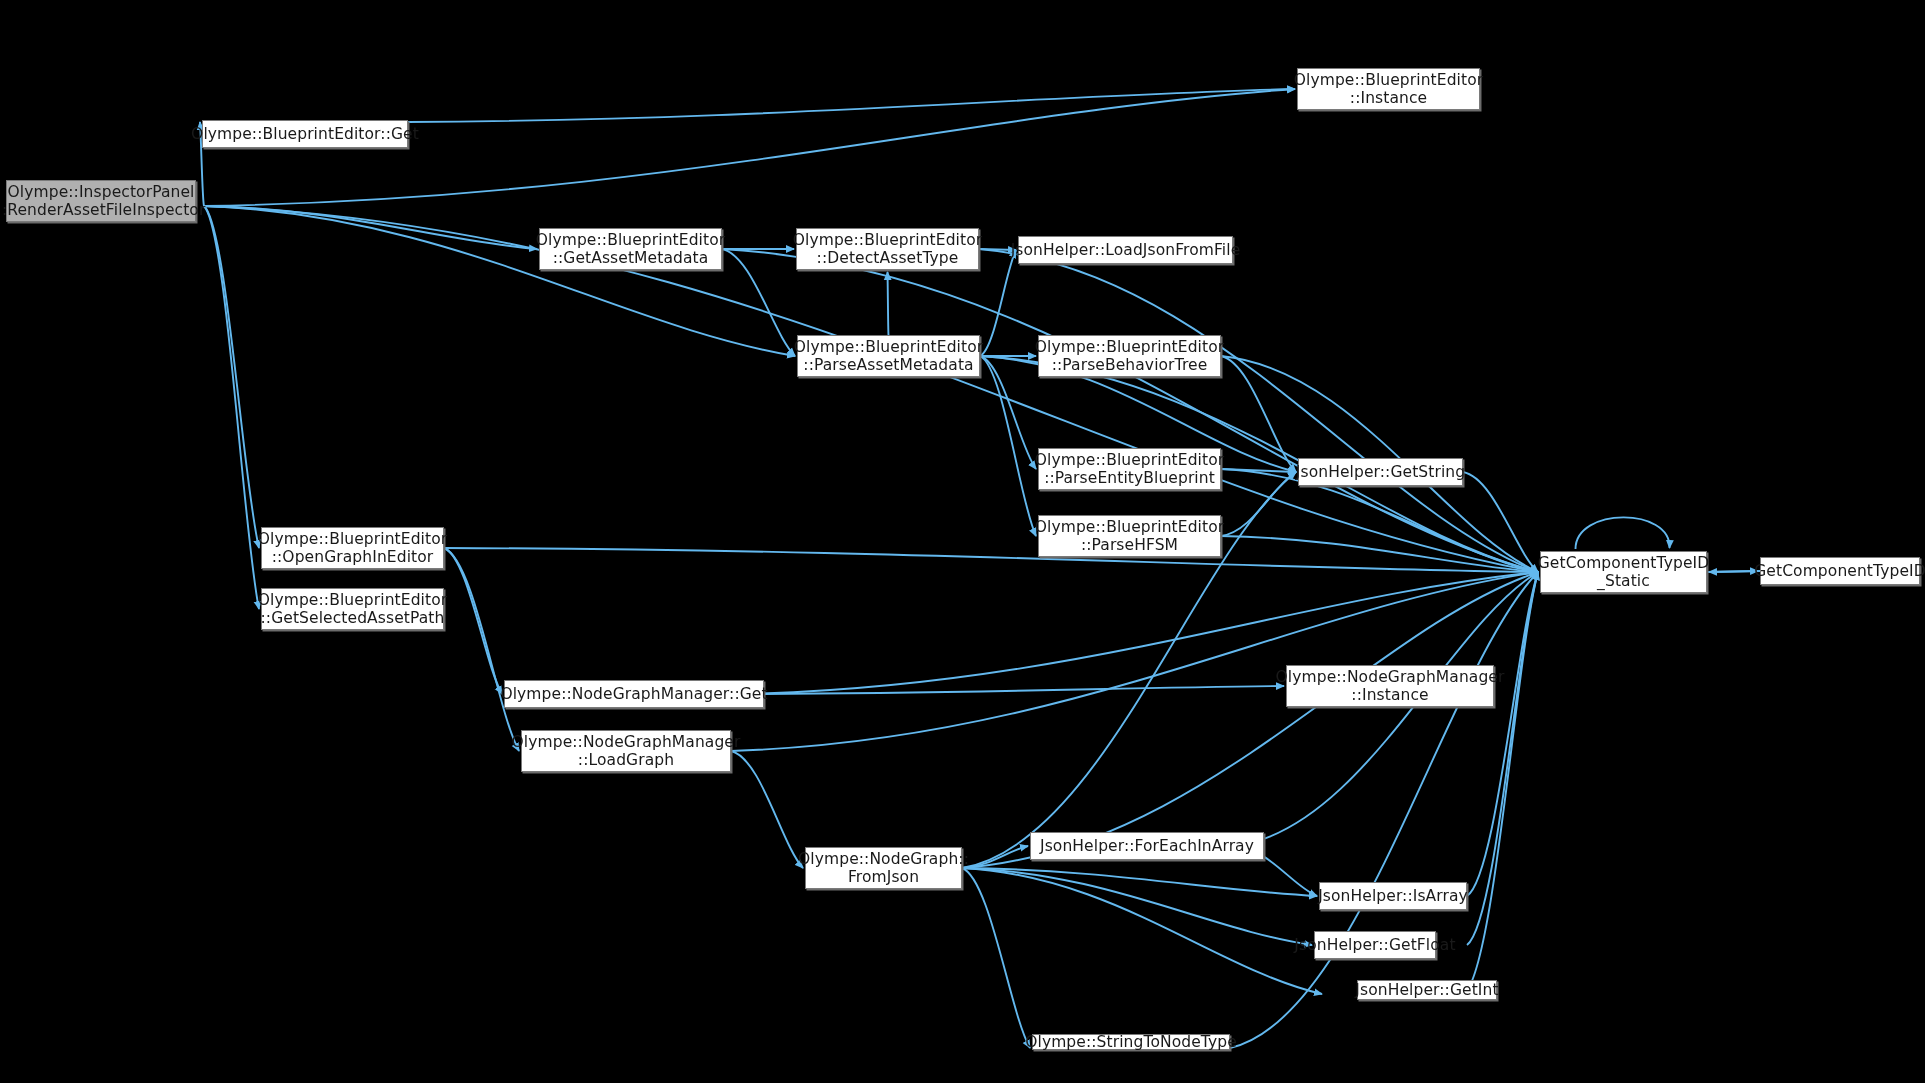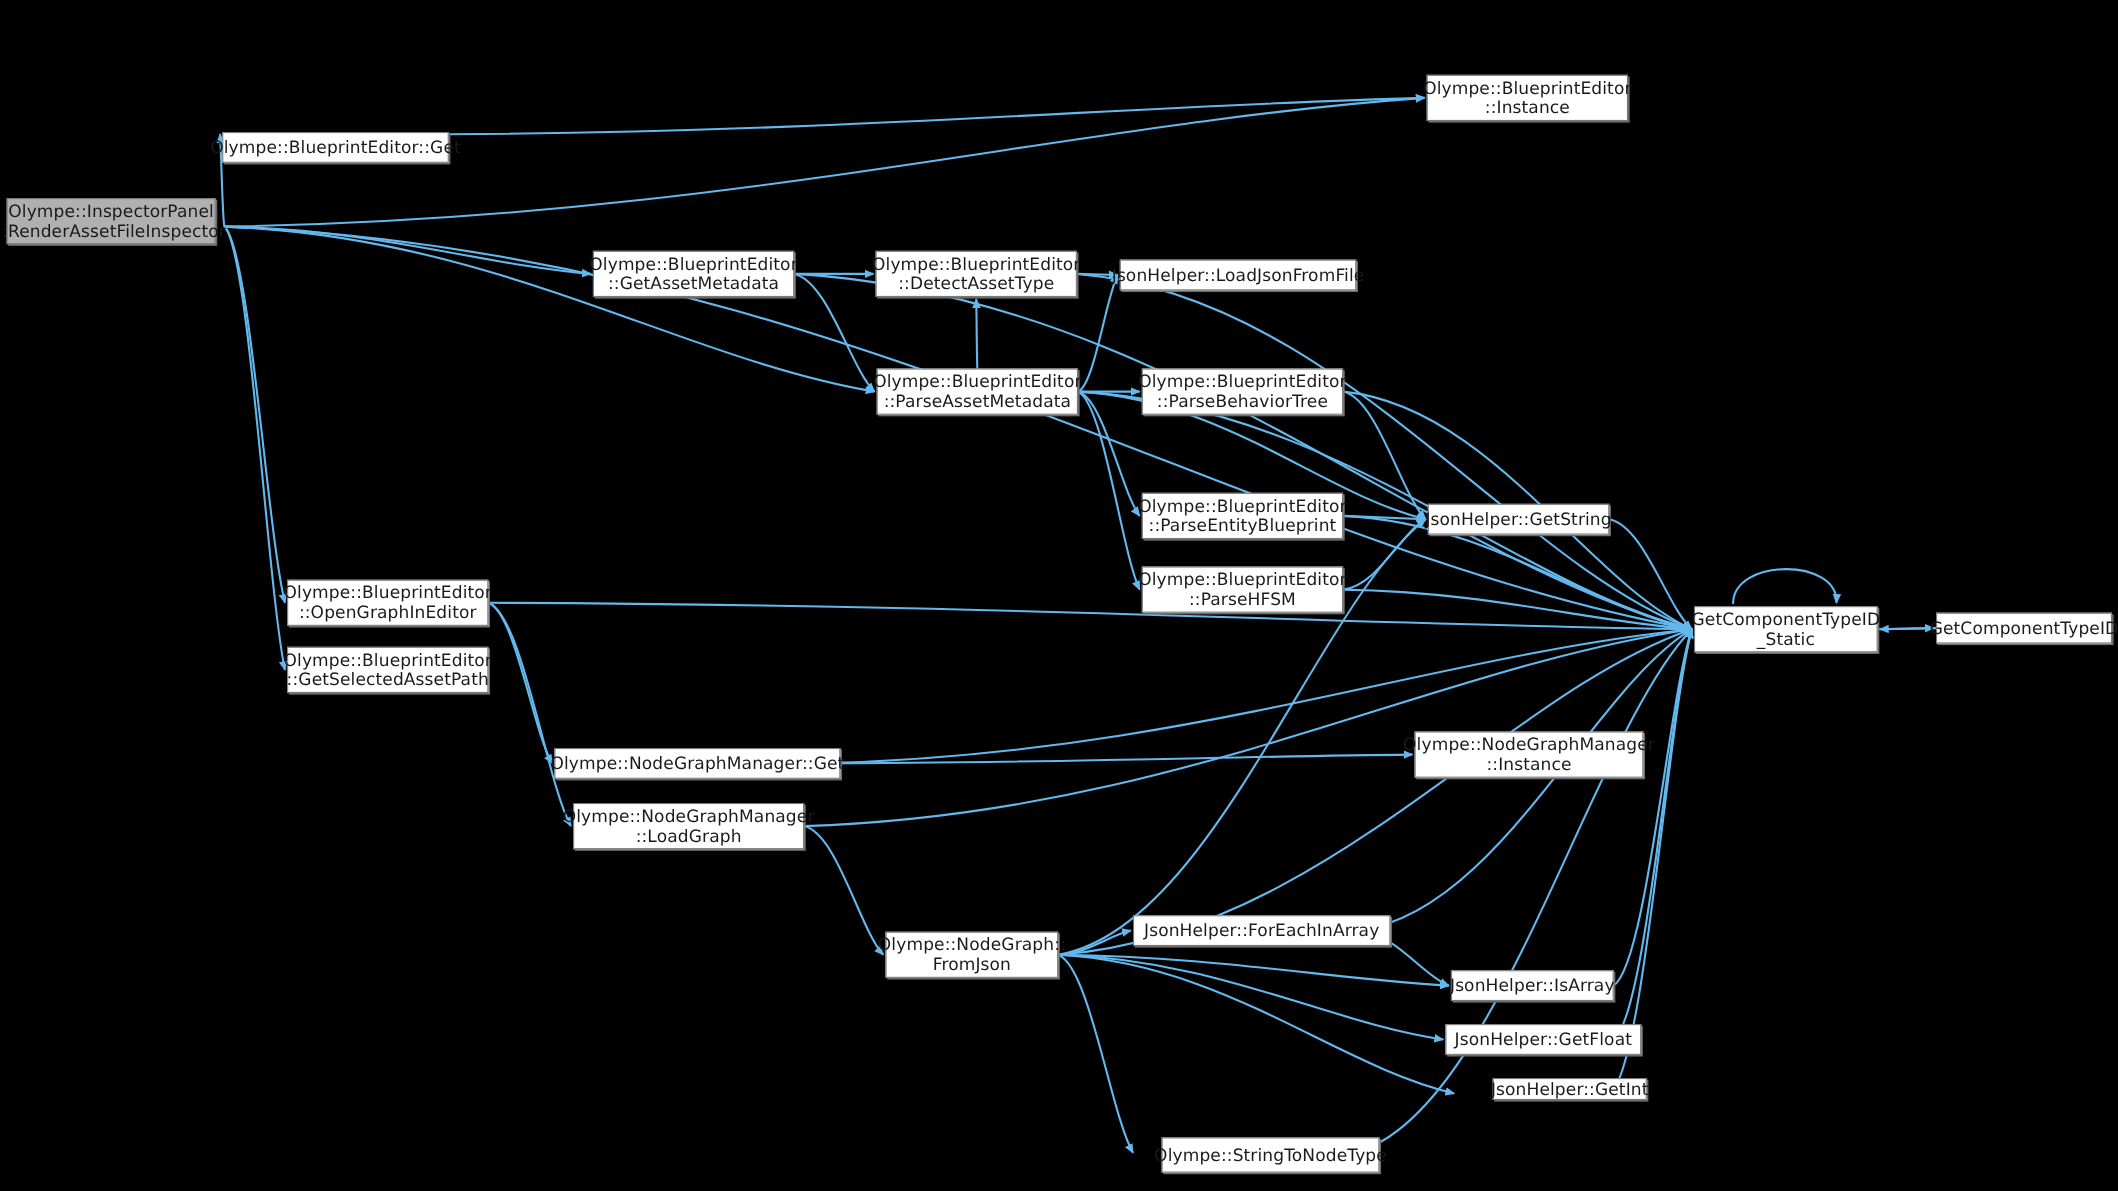--- a/index.html
+++ b/index.html
@@ -102,20 +102,20 @@
 ::GetSelectedAssetPath</div>
       <div class="node" style="left: 504px; top: 680px; width: 260px; height: 28px;">Olympe::NodeGraphManager::Get</div>
       <div class="node" style="left: 1286px; top: 665px; width: 208px; height: 42px;">Olympe::NodeGraphManager
 ::Instance</div>
       <div class="node" style="left: 521px; top: 730px; width: 210px; height: 42px;">Olympe::NodeGraphManager
 ::LoadGraph</div>
       <div class="node" style="left: 805px; top: 847px; width: 157px; height: 42px;">Olympe::NodeGraph::
 FromJson</div>
       <div class="node" style="left: 1030px; top: 832px; width: 234px; height: 28px;">JsonHelper::ForEachInArray</div>
       <div class="node" style="left: 1319px; top: 882px; width: 148px; height: 28px;">JsonHelper::IsArray</div>
-      <div class="node" style="left: 1314px; top: 931px; width: 178px; height: 28px;">JsonHelper::GetFloat</div>
+      <div class="node" style="left: 1314px; top: 931px; width: 122px; height: 28px;">JsonHelper::GetFloat</div>
       <div class="node" style="left: 1357px; top: 980px; width: 140px; height: 20px;">JsonHelper::GetInt</div>
-      <div class="node" style="left: 1056px; top: 1034px; width: 198px; height: 32px;">Olympe::StringToNodeType</div>
+      <div class="node" style="left: 1032px; top: 1034px; width: 198px; height: 16px;">Olympe::StringToNodeType</div>
       <div class="node" style="left: 1540px; top: 551px; width: 167px; height: 42px;">GetComponentTypeID
 _Static</div>
       <div class="node" style="left: 1760px; top: 557px; width: 160px; height: 28px;">GetComponentTypeID</div>
     </div>
 </div>
 
 </body></html>

